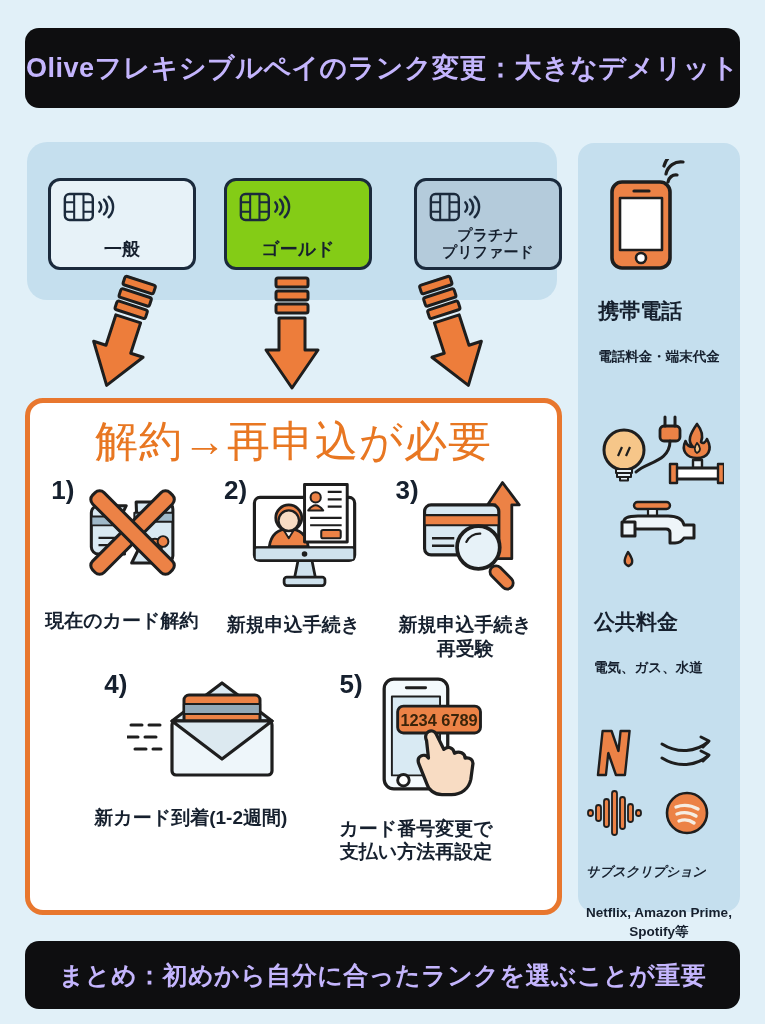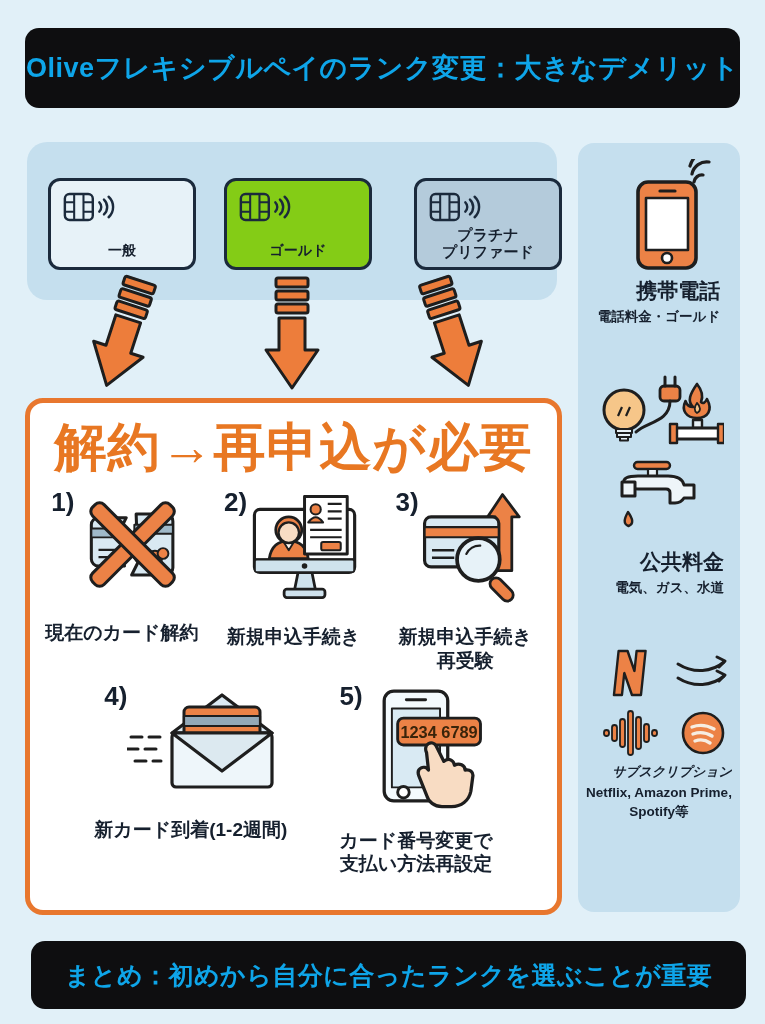--- a/index.html
+++ b/index.html
@@ -1,56 +1,56 @@
 <!DOCTYPE html>
 <html><head>
 <meta charset="utf-8">
 <style>
   html,body{margin:0;padding:0;}
   .page{position:relative;width:765px;height:1024px;background:#E1F0F8;
         font-family:"Liberation Sans","DejaVu Sans",sans-serif;overflow:hidden;color:#16202E;}
   .banner{position:absolute;left:25px;width:715px;background:#0E0E10;border-radius:14px;
-          color:#0ea5e9;display:flex;align-items:center;justify-content:center;font-weight:bold;
+          color:#c4b5fd;display:flex;align-items:center;justify-content:center;font-weight:bold;
           text-align:center;}
   .banner.top{top:28px;height:80px;font-size:27px;letter-spacing:.5px;}
-  .banner.bottom{top:941px;height:68px;font-size:25px;letter-spacing:.5px;margin-left:6px;}
+  .banner.bottom{top:941px;height:68px;font-size:25px;letter-spacing:.5px;}
 
   .cards-panel{position:absolute;left:27px;top:142px;width:530px;height:158px;
                background:#C5DFEE;border-radius:20px;}
   .rank-card{position:absolute;top:36px;width:148px;height:92px;border:3px solid #1B2A3C;
              border-radius:12px;box-sizing:border-box;}
   .rank-card .chip{position:absolute;left:12px;top:10px;}
   .rank-label{position:absolute;left:0;right:0;bottom:8px;text-align:center;font-weight:bold;
-              font-size:14px;white-space:pre-line;line-height:1.12;}
+              font-size:18px;white-space:pre-line;line-height:1.12;}
   .card-1{left:21px;background:#E7F2F8;}
   .card-2{left:197px;background:#84cc16;}
   .card-3{left:387px;background:#B4CBDB;}
   .card-3 .rank-label{font-size:15px;bottom:6px;}
 
   .arrow{position:absolute;top:276px;width:72px;height:118px;}
   .arrow-1{left:87px;transform:rotate(18deg);}
   .arrow-2{left:256px;}
   .arrow-3{left:416px;transform:rotate(-18deg);}
 
   .main-box{position:absolute;left:25px;top:398px;width:537px;height:517px;background:#fff;
             border:5px solid #E8772E;border-radius:18px;box-sizing:border-box;}
-  .box-title{text-align:center;font-size:52px;font-weight:bold;color:#E87722;margin-top:10px;
+  .box-title{text-align:center;font-size:43px;font-weight:normal;color:#E87722;margin-top:10px;
              letter-spacing:1px;}
   .steps-row1{display:flex;margin-top:6px;padding:0 6px;}
   .steps-row2{display:flex;justify-content:center;gap:52px;margin-top:10px;}
   .step{display:flex;flex-direction:column;align-items:center;}
   .steps-row1 .step{flex:1;}
   .step-head{display:flex;align-items:flex-start;}
   .step-num{font-size:26px;font-weight:bold;margin-top:-2px;}
   .step-label{font-size:19px;font-weight:bold;text-align:center;white-space:pre-line;
               line-height:1.25;margin-top:20px;}
 
   .sidebar{position:absolute;left:578px;top:143px;width:162px;height:769px;background:#C5DFEE;
            border-radius:16px;display:flex;flex-direction:column;align-items:center;}
-  .side-section{display:flex;flex-direction:column;align-items:flex-end;}
+  .side-section{display:flex;flex-direction:column;align-items:flex-start;gap:20px;}
   .side-sec-1{margin-top:16px;}
   .side-sec-2{margin-top:44px;}
   .side-sec-3{margin-top:50px;}
   .side-title{font-size:21px;font-weight:bold;margin-top:6px;}
   .side-sec-3 .side-title{font-size:13px;font-style:italic;}
   .side-caption{font-size:13.5px;font-weight:bold;text-align:center;white-space:pre-line;
                 line-height:1.35;margin-top:3px;}
   .subs-grid{display:grid;grid-template-columns:repeat(2,58px);gap:10px 14px;
              justify-items:center;align-items:center;}
   svg{display:block;}
@@ -235,21 +235,21 @@
       <svg width="96" height="112" viewBox="0 0 96 110">
         <g stroke="#1E1E1E" stroke-linejoin="round">
           <rect x="14" y="22" width="58" height="86" rx="10" fill="#EC8246" stroke-width="3.6"></rect>
           <path d="M36 31 h15" stroke-width="3.2" stroke-linecap="round"></path>
           <rect x="22" y="38" width="42" height="52" fill="#FFFFFF" stroke-width="2.6"></rect>
           <circle cx="43" cy="98" r="5" fill="#FFFFFF" stroke-width="2.6"></circle>
           <path d="M70 22 a8 8 0 0 1 9 -7 M68 14 a15 15 0 0 1 17 -12 M66 6 a22 22 0 0 1 24 -16" stroke-width="3.2" fill="none" stroke-linecap="round"></path>
         </g>
       </svg>
       <div class="side-title">携帯電話</div>
-      <div class="side-caption">電話料金・ゴールド</div>
+      <div class="side-caption">電話料金・端末代金</div>
     </div>
 
     <div class="side-section side-sec-2">
       <svg width="130" height="172" viewBox="0 0 130 172">
         <g stroke="#1E1E1E" stroke-linejoin="round">
 
           <circle cx="30" cy="40" r="20" fill="#F6C689" stroke-width="3"></circle>
           <path d="M24 46 l4 -9 M32 46 l4 -9" stroke-width="2.2" fill="none"></path>
           <rect x="22" y="59" width="16" height="4" fill="#E8F1F6" stroke-width="2"></rect>
           <rect x="23" y="63" width="14" height="4" fill="#E8F1F6" stroke-width="2"></rect>

